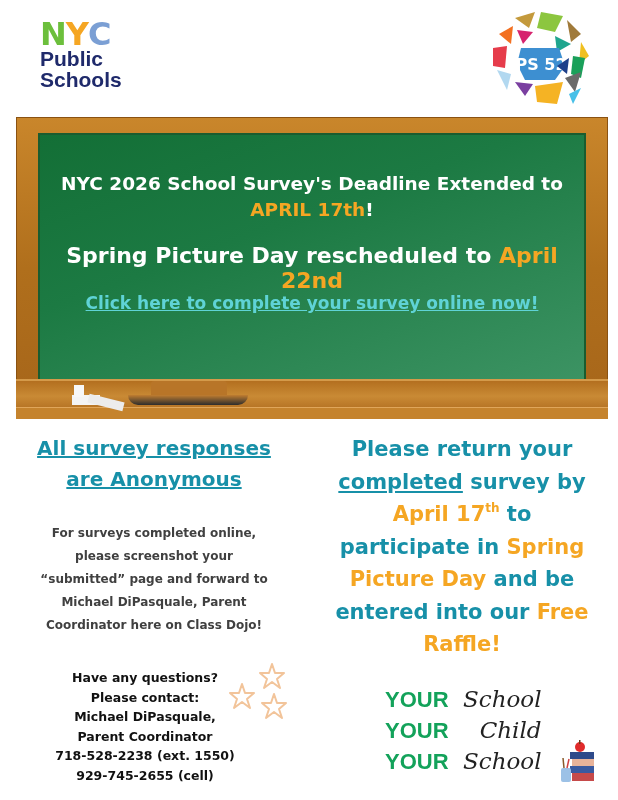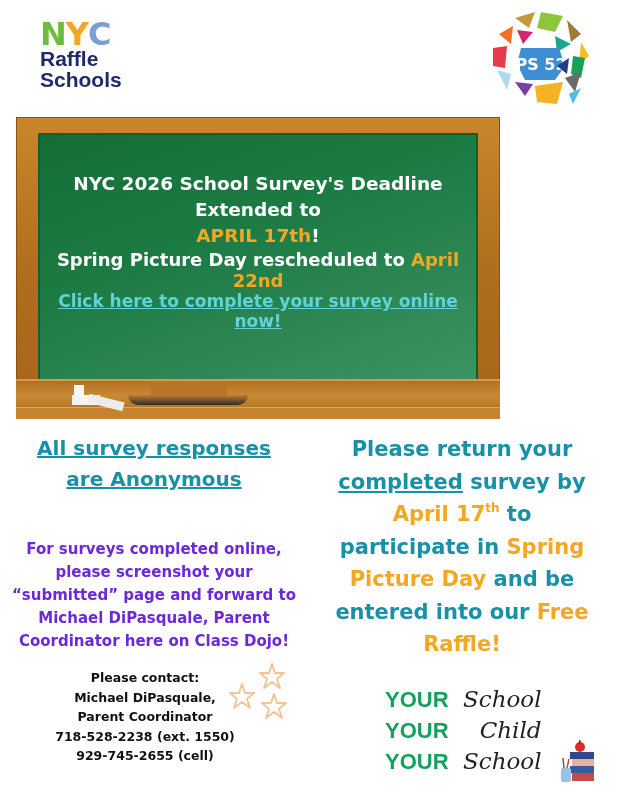--- a/index.html
+++ b/index.html
@@ -11,43 +11,43 @@
   .nyc-letters { display: flex; font-weight: 900; font-size: 32px; line-height: 28px; letter-spacing: -1px; font-family: "DejaVu Sans", sans-serif; }
   .nyc-letters span:nth-child(1) { color: #6cbf3c; }
   .nyc-letters span:nth-child(2) { color: #f5a623; }
   .nyc-letters span:nth-child(3) { color: #7b9fd4; }
   .nyc-sub { color: #1f2a6b; font-weight: 700; font-size: 21px; line-height: 21px; font-family: "Liberation Sans", sans-serif; }
 
   
   .emblem { position: absolute; left: 485px; top: 8px; width: 108px; height: 100px; }
 
   
-  .board { position: absolute; left: 16px; top: 117px; width: 484px; height: 302px; }
+  .board { position: absolute; left: 16px; top: 117px; width: 592px; height: 302px; }
   .frame { position: absolute; inset: 0; background: linear-gradient(180deg,#c9862b 0%,#b06f1c 50%,#a6651a 100%); border: 1px solid #8a5212; }
   .green { position: absolute; left: 22px; top: 16px; right: 22px; bottom: 38px;
     background: linear-gradient(160deg,#136f36 0%,#1c7a43 40%,#3c9363 100%); border: 2px solid #1a5c2f; }
   .tray { position: absolute; left: 0; right: 0; bottom: 0; height: 40px;
     background: linear-gradient(180deg,#b36f1f 0%,#c98a35 40%,#a55f15 100%); border-top: 2px solid #d49a4a; }
   .tray-lip { position: absolute; left: 0; right: 0; bottom: 0; height: 12px; background: #c5832d; border-top: 1px solid #e0a65a; }
   .chalk1 { position: absolute; left: 56px; bottom: 14px; width: 28px; height: 10px; background: #f4f4f4; }
   .chalk2 { position: absolute; left: 72px; bottom: 12px; width: 36px; height: 9px; background: #ececec; transform: rotate(14deg); }
   .chalk3 { position: absolute; left: 58px; bottom: 22px; width: 10px; height: 12px; background: #f7f7f7; }
   .eraser { position: absolute; left: 135px; bottom: 24px; width: 76px; height: 14px; background: #b87528; border-radius: 3px 3px 0 0; }
   .eraser-base { position: absolute; left: 112px; bottom: 14px; width: 120px; height: 10px; background: linear-gradient(180deg,#c07d30,#2d2d2d); border-radius: 0 0 20px 20px; }
 
   .board-text { position: absolute; left: 22px; right: 22px; top: 16px; text-align: center; font-family: "DejaVu Sans", sans-serif; font-weight: 700; }
   .line1 { margin-top: 38px; color: #ffffff; font-size: 18.5px; line-height: 26px; }
   .orange { color: #f5a623; }
-  .line2 { color: #ffffff; font-size: 18px; }
+  .line2 { margin-top: 20px; color: #ffffff; font-size: 22px; }
   .line3 { color: #5fd3d6; font-size: 17px; text-decoration: underline; }
 
   
   .left-col { position: absolute; left: 6px; top: 433px; width: 296px; text-align: center; }
   .anon { color: #1790a8; font-weight: 700; font-size: 20px; line-height: 31px; text-decoration: underline; }
-  .forward { margin-top: 43px; color: #6d28d9; font-weight: 700; font-size: 15px; line-height: 23px; }
+  .forward { margin-top: 27px; color: #404040; font-weight: 700; font-size: 12px; line-height: 23px; }
   .contact { position: absolute; left: 20px; top: 668px; width: 250px; text-align: center; color: #111; font-weight: 700; font-size: 12.5px; line-height: 19.5px; }
   .stars { position: absolute; left: 228px; top: 662px; width: 66px; height: 64px; }
 
   
   .right-col { position: absolute; left: 312px; top: 433px; width: 300px; text-align: center; color: #1790a8; font-weight: 700; font-size: 21px; line-height: 32.5px; }
   .right-col .u { text-decoration: underline; }
   .right-col sup { font-size: 12px; vertical-align: 9px; line-height: 0; }
 
   .your-block { position: absolute; left: 385px; top: 684px; width: 150px; height: 100px; }
   .your { color: #13a25a; font-weight: 900; font-size: 22px; line-height: 31px; font-family: "Liberation Sans", sans-serif; }
@@ -56,21 +56,21 @@
 </style>
 </head>
 <body>
 
 <div class="nyc-logo">
   <div class="nyc-letters">
     <span>N</span>
     <span>Y</span>
     <span>C</span>
   </div>
-  <div class="nyc-sub">Raffle</div>
+  <div class="nyc-sub">Public</div>
   <div class="nyc-sub">Schools</div>
 </div>
 
 <svg class="emblem" viewBox="0 0 108 100">
   <circle cx="54" cy="50" r="48" fill="#ffffff"></circle>
   <polygon points="30,10 50,4 44,20" fill="#c49a3c"></polygon>
   <polygon points="56,4 78,8 70,24 52,20" fill="#8cc63f"></polygon>
   <polygon points="82,12 96,26 86,34" fill="#a07a3a"></polygon>
   <polygon points="14,26 28,18 26,36" fill="#f37021"></polygon>
   <polygon points="32,22 48,24 38,36" fill="#d6246e"></polygon>
@@ -120,20 +120,21 @@
   <div class="forward">
     <div>For surveys completed online,</div>
     <div>please screenshot your</div>
     <div>“submitted” page and forward to</div>
     <div>Michael DiPasquale, Parent</div>
     <div>Coordinator here on Class Dojo!</div>
   </div>
 </div>
 
 <div class="contact">
+  <div>Have any questions?</div>
   <div>Please contact:</div>
   <div>Michael DiPasquale,</div>
   <div>Parent Coordinator</div>
   <div>718-528-2238 (ext. 1550)</div>
   <div>929-745-2655 (cell)</div>
 </div>
 
 <svg class="stars" viewBox="0 0 66 64">
   <g fill="none" stroke="#f2c49a" stroke-width="2" stroke-linejoin="round">
     <polygon points="44,2 47,11 56,11 49,17 52,26 44,20 36,26 39,17 32,11 41,11"></polygon>

